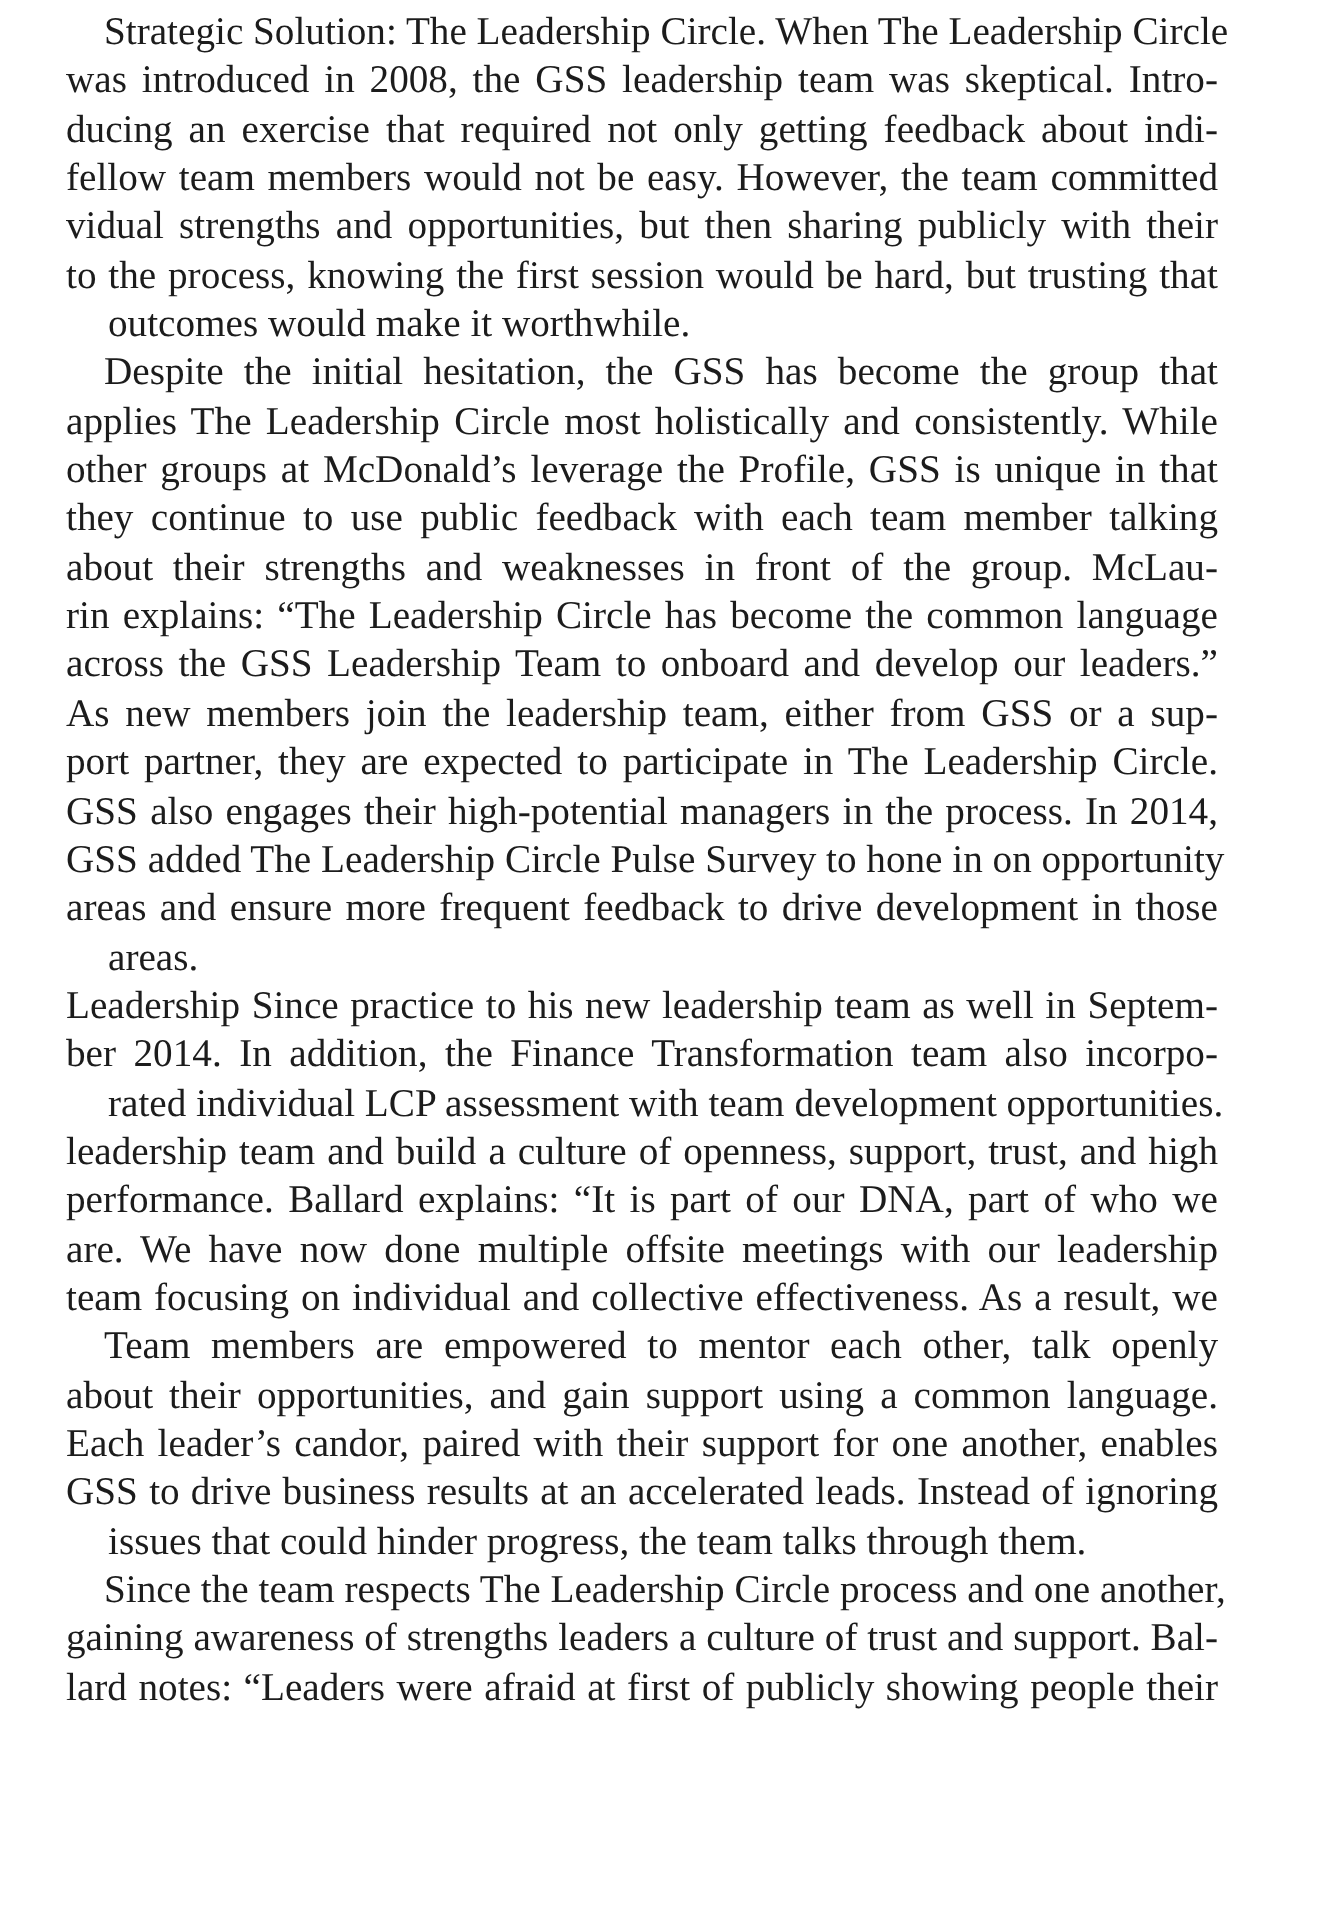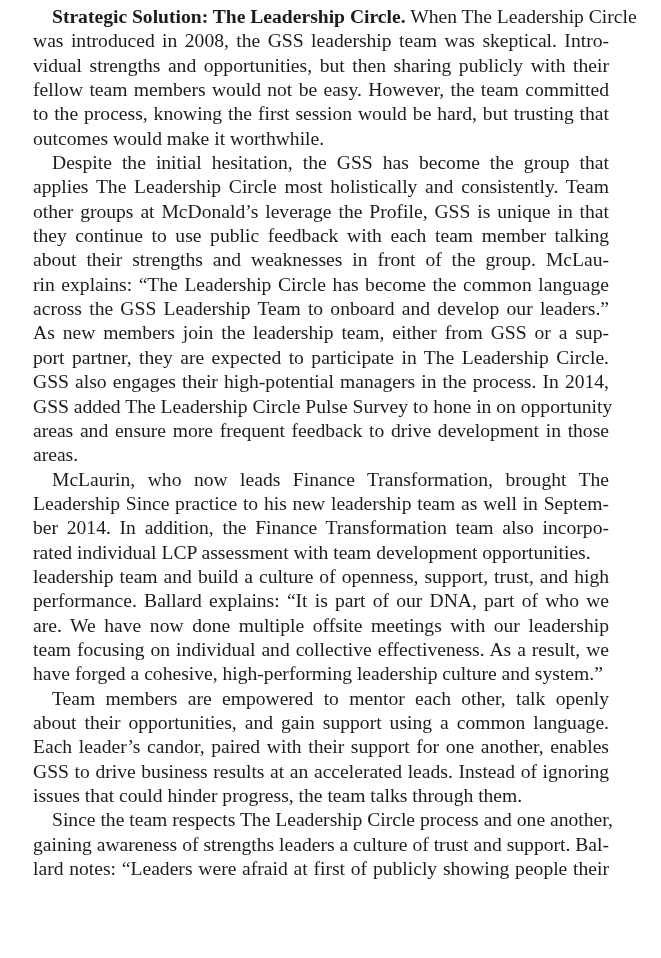--- a/index.html
+++ b/index.html
@@ -26,71 +26,71 @@
     display: block;
     height: 24.35px;
     line-height: 24.35px;
     white-space: nowrap;
     text-align: justify;
     text-align-last: justify;
     overflow: visible;
   }
   .line.last {
     text-align-last: left;
+    margin-left: 21px;
   }
   .line.indent {
     padding-left: 19px;
   }
   .run-in {
-    font-weight: bold;
+    font-weight: normal;
   }
 </style>
 </head>
 <body>
 
 <div class="page">
 
   <div>
     <span class="line indent"><span class="run-in">Strategic Solution: The Leadership Circle.</span><span> When The Leadership Circle</span></span>
     <span class="line">was introduced in 2008, the GSS leadership team was skeptical. Intro-</span>
+    <span class="line">ducing an exercise that required not only getting feedback about indi-</span>
+    <span class="line">fellow team members would not be easy. However, the team committed</span>
     <span class="line">vidual strengths and opportunities, but then sharing publicly with their</span>
-    <span class="line">fellow team members would not be easy. However, the team committed</span>
     <span class="line">to the process, knowing the first session would be hard, but trusting that</span>
     <span class="line last">outcomes would make it worthwhile.</span>
   </div>
 
   <div>
     <span class="line indent">Despite the initial hesitation, the GSS has become the group that</span>
-    <span class="line">applies The Leadership Circle most holistically and consistently. Team</span>
+    <span class="line">applies The Leadership Circle most holistically and consistently. While</span>
     <span class="line">other groups at McDonald’s leverage the Profile, GSS is unique in that</span>
     <span class="line">they continue to use public feedback with each team member talking</span>
     <span class="line">about their strengths and weaknesses in front of the group. McLau-</span>
     <span class="line">rin explains: “The Leadership Circle has become the common language</span>
     <span class="line">across the GSS Leadership Team to onboard and develop our leaders.”</span>
     <span class="line">As new members join the leadership team, either from GSS or a sup-</span>
     <span class="line">port partner, they are expected to participate in The Leadership Circle.</span>
     <span class="line">GSS also engages their high-potential managers in the process. In 2014,</span>
     <span class="line">GSS added The Leadership Circle Pulse Survey to hone in on opportunity</span>
     <span class="line">areas and ensure more frequent feedback to drive development in those</span>
     <span class="line last">areas.</span>
   </div>
 
   <div>
-    <span class="line indent">McLaurin, who now leads Finance Transformation, brought The</span>
     <span class="line">Leadership Since practice to his new leadership team as well in Septem-</span>
     <span class="line">ber 2014. In addition, the Finance Transformation team also incorpo-</span>
     <span class="line last">rated individual LCP assessment with team development opportunities.</span>
   </div>
 
   <div>
     <span class="line">leadership team and build a culture of openness, support, trust, and high</span>
     <span class="line">performance. Ballard explains: “It is part of our DNA, part of who we</span>
     <span class="line">are. We have now done multiple offsite meetings with our leadership</span>
     <span class="line">team focusing on individual and collective effectiveness. As a result, we</span>
-    <span class="line last">have forged a cohesive, high-performing leadership culture and system.”</span>
   </div>
 
   <div>
     <span class="line indent">Team members are empowered to mentor each other, talk openly</span>
     <span class="line">about their opportunities, and gain support using a common language.</span>
     <span class="line">Each leader’s candor, paired with their support for one another, enables</span>
     <span class="line">GSS to drive business results at an accelerated leads. Instead of ignoring</span>
     <span class="line last">issues that could hinder progress, the team talks through them.</span>
   </div>
 

